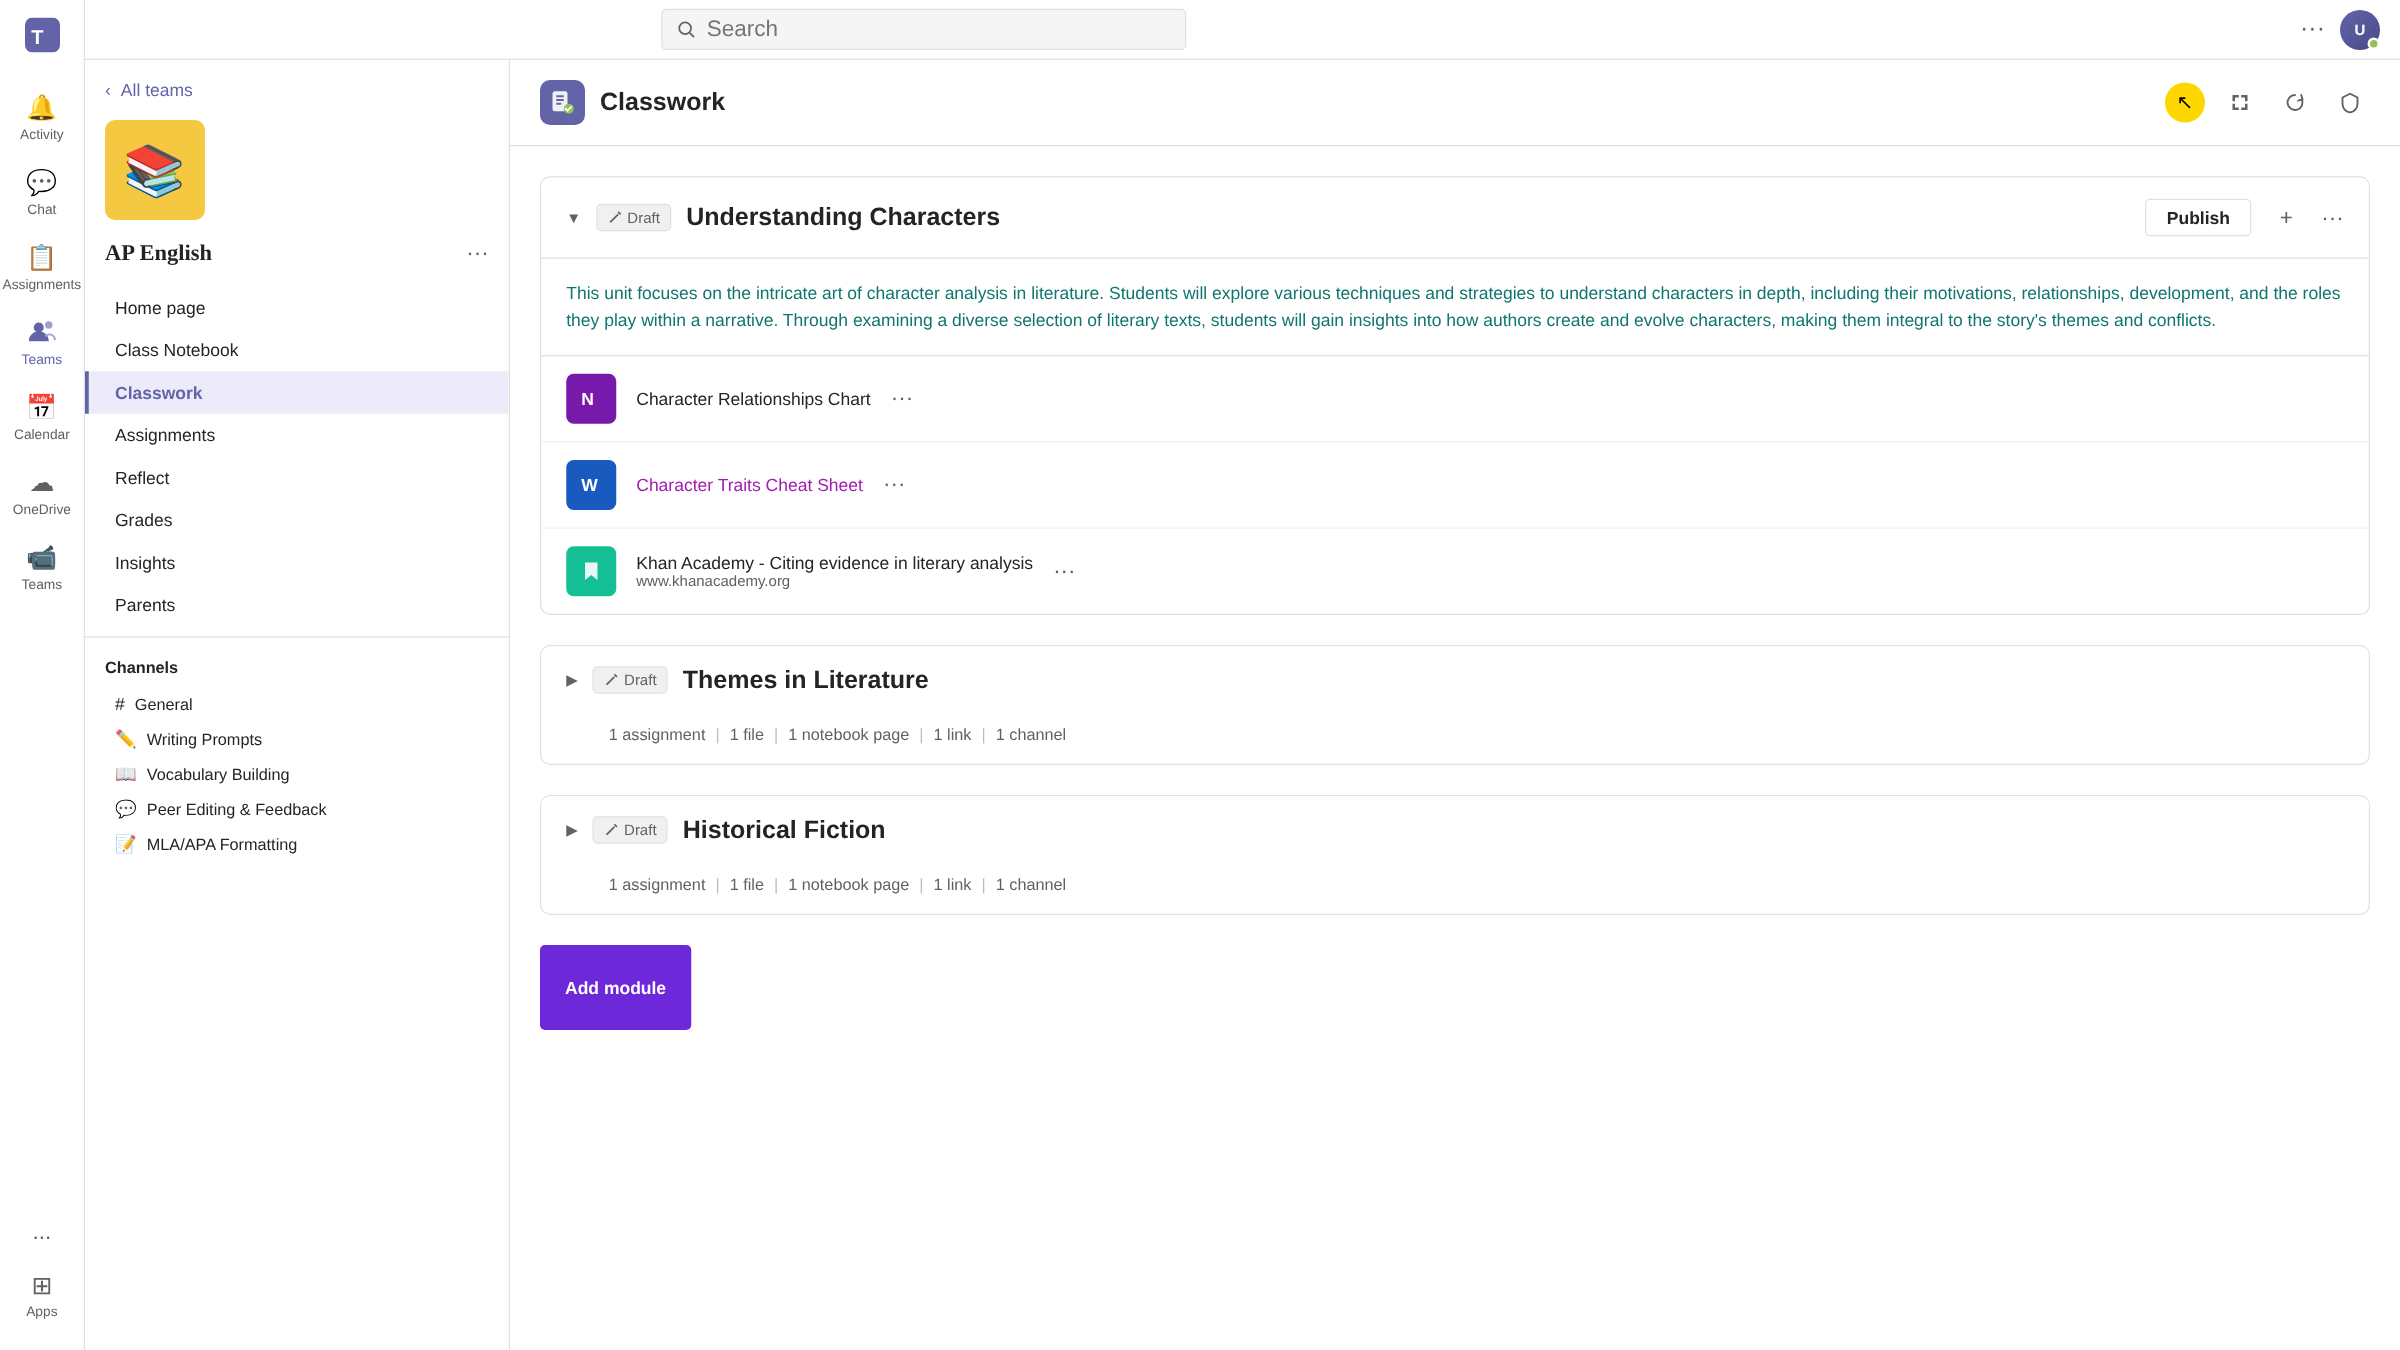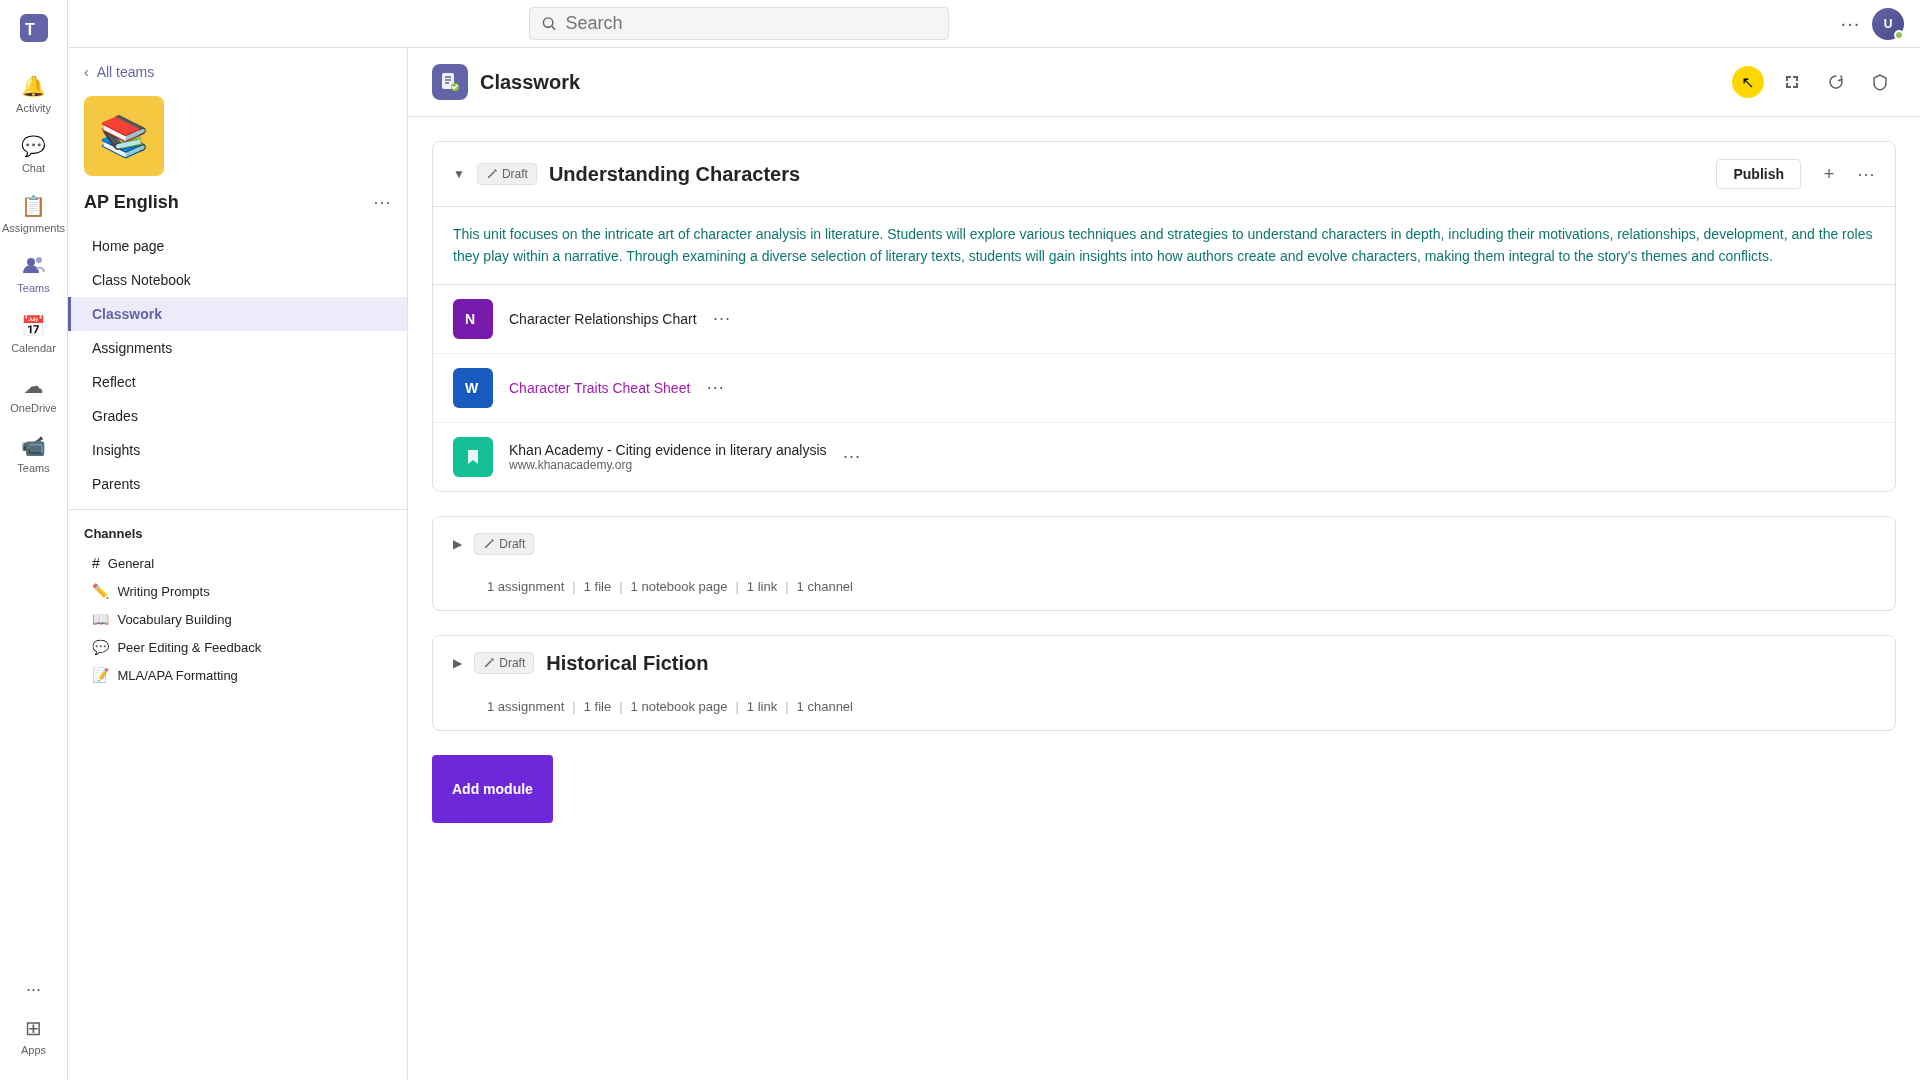--- a/index.html
+++ b/index.html
@@ -163,20 +163,21 @@
     .team-header {
       display: flex;
       align-items: center;
       padding: 8px 16px;
       justify-content: space-between;
     }
     .team-name {
       font-size: 18px;
       font-weight: 600;
       color: #242424;
+      font-family: Liberation Serif, serif;
     }
     .team-menu-dots {
       font-size: 18px;
       color: #616161;
       cursor: pointer;
     }
     .sidebar-nav {
       display: flex;
       flex-direction: column;
       margin-top: 8px;
@@ -613,20 +614,21 @@
       <div class="module-card module-card-collapsed">
         <div class="module-header">
           <span class="module-expand">▶</span>
           <div class="draft-badge">
             <svg width="12" height="12" viewBox="0 0 12 12" fill="none">
               <path d="M2 9L8 3l1 1-6 6H2V9z" fill="#616161"></path>
               <path d="M9 1l2 2-1 1-2-2 1-1z" fill="#616161"></path>
             </svg>
             <span>Draft</span>
           </div>
+          <span class="module-title">Themes in Literature</span>
         </div>
         <div class="module-summary">
           <span>1 assignment</span>
           <span class="sep">|</span>
           <span>1 file</span>
           <span class="sep">|</span>
           <span>1 notebook page</span>
           <span class="sep">|</span>
           <span>1 link</span>
           <span class="sep">|</span>

